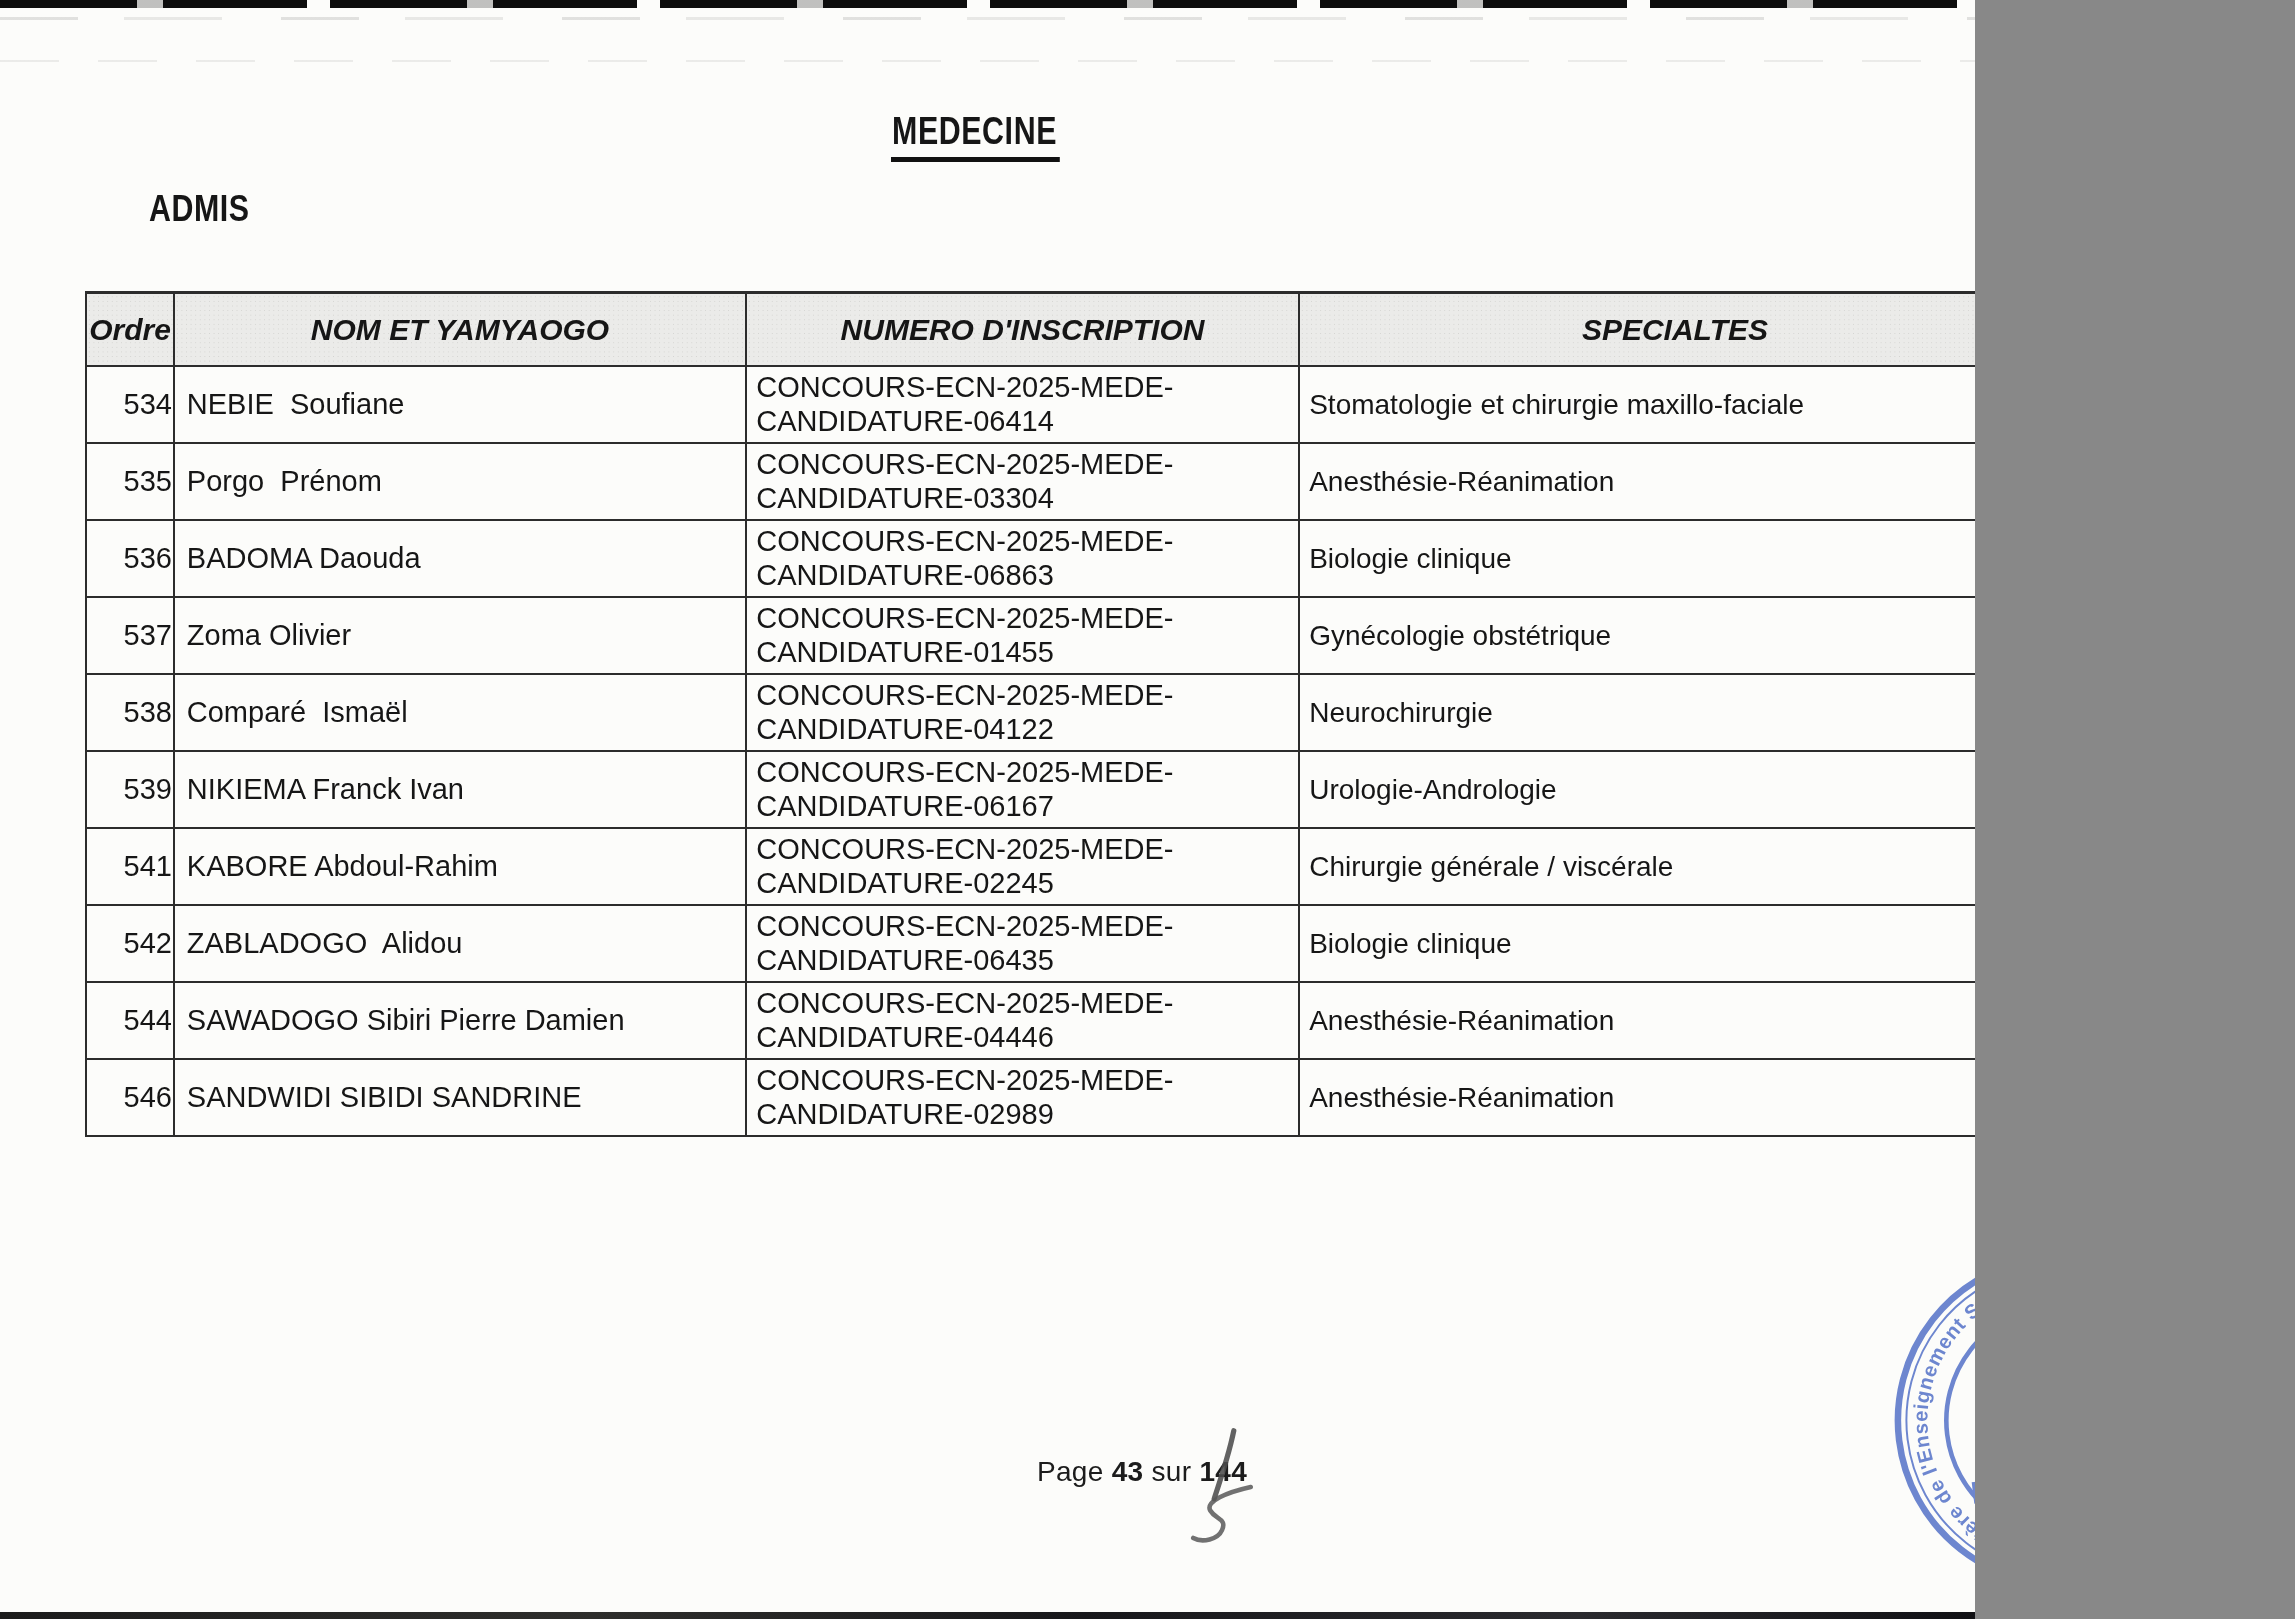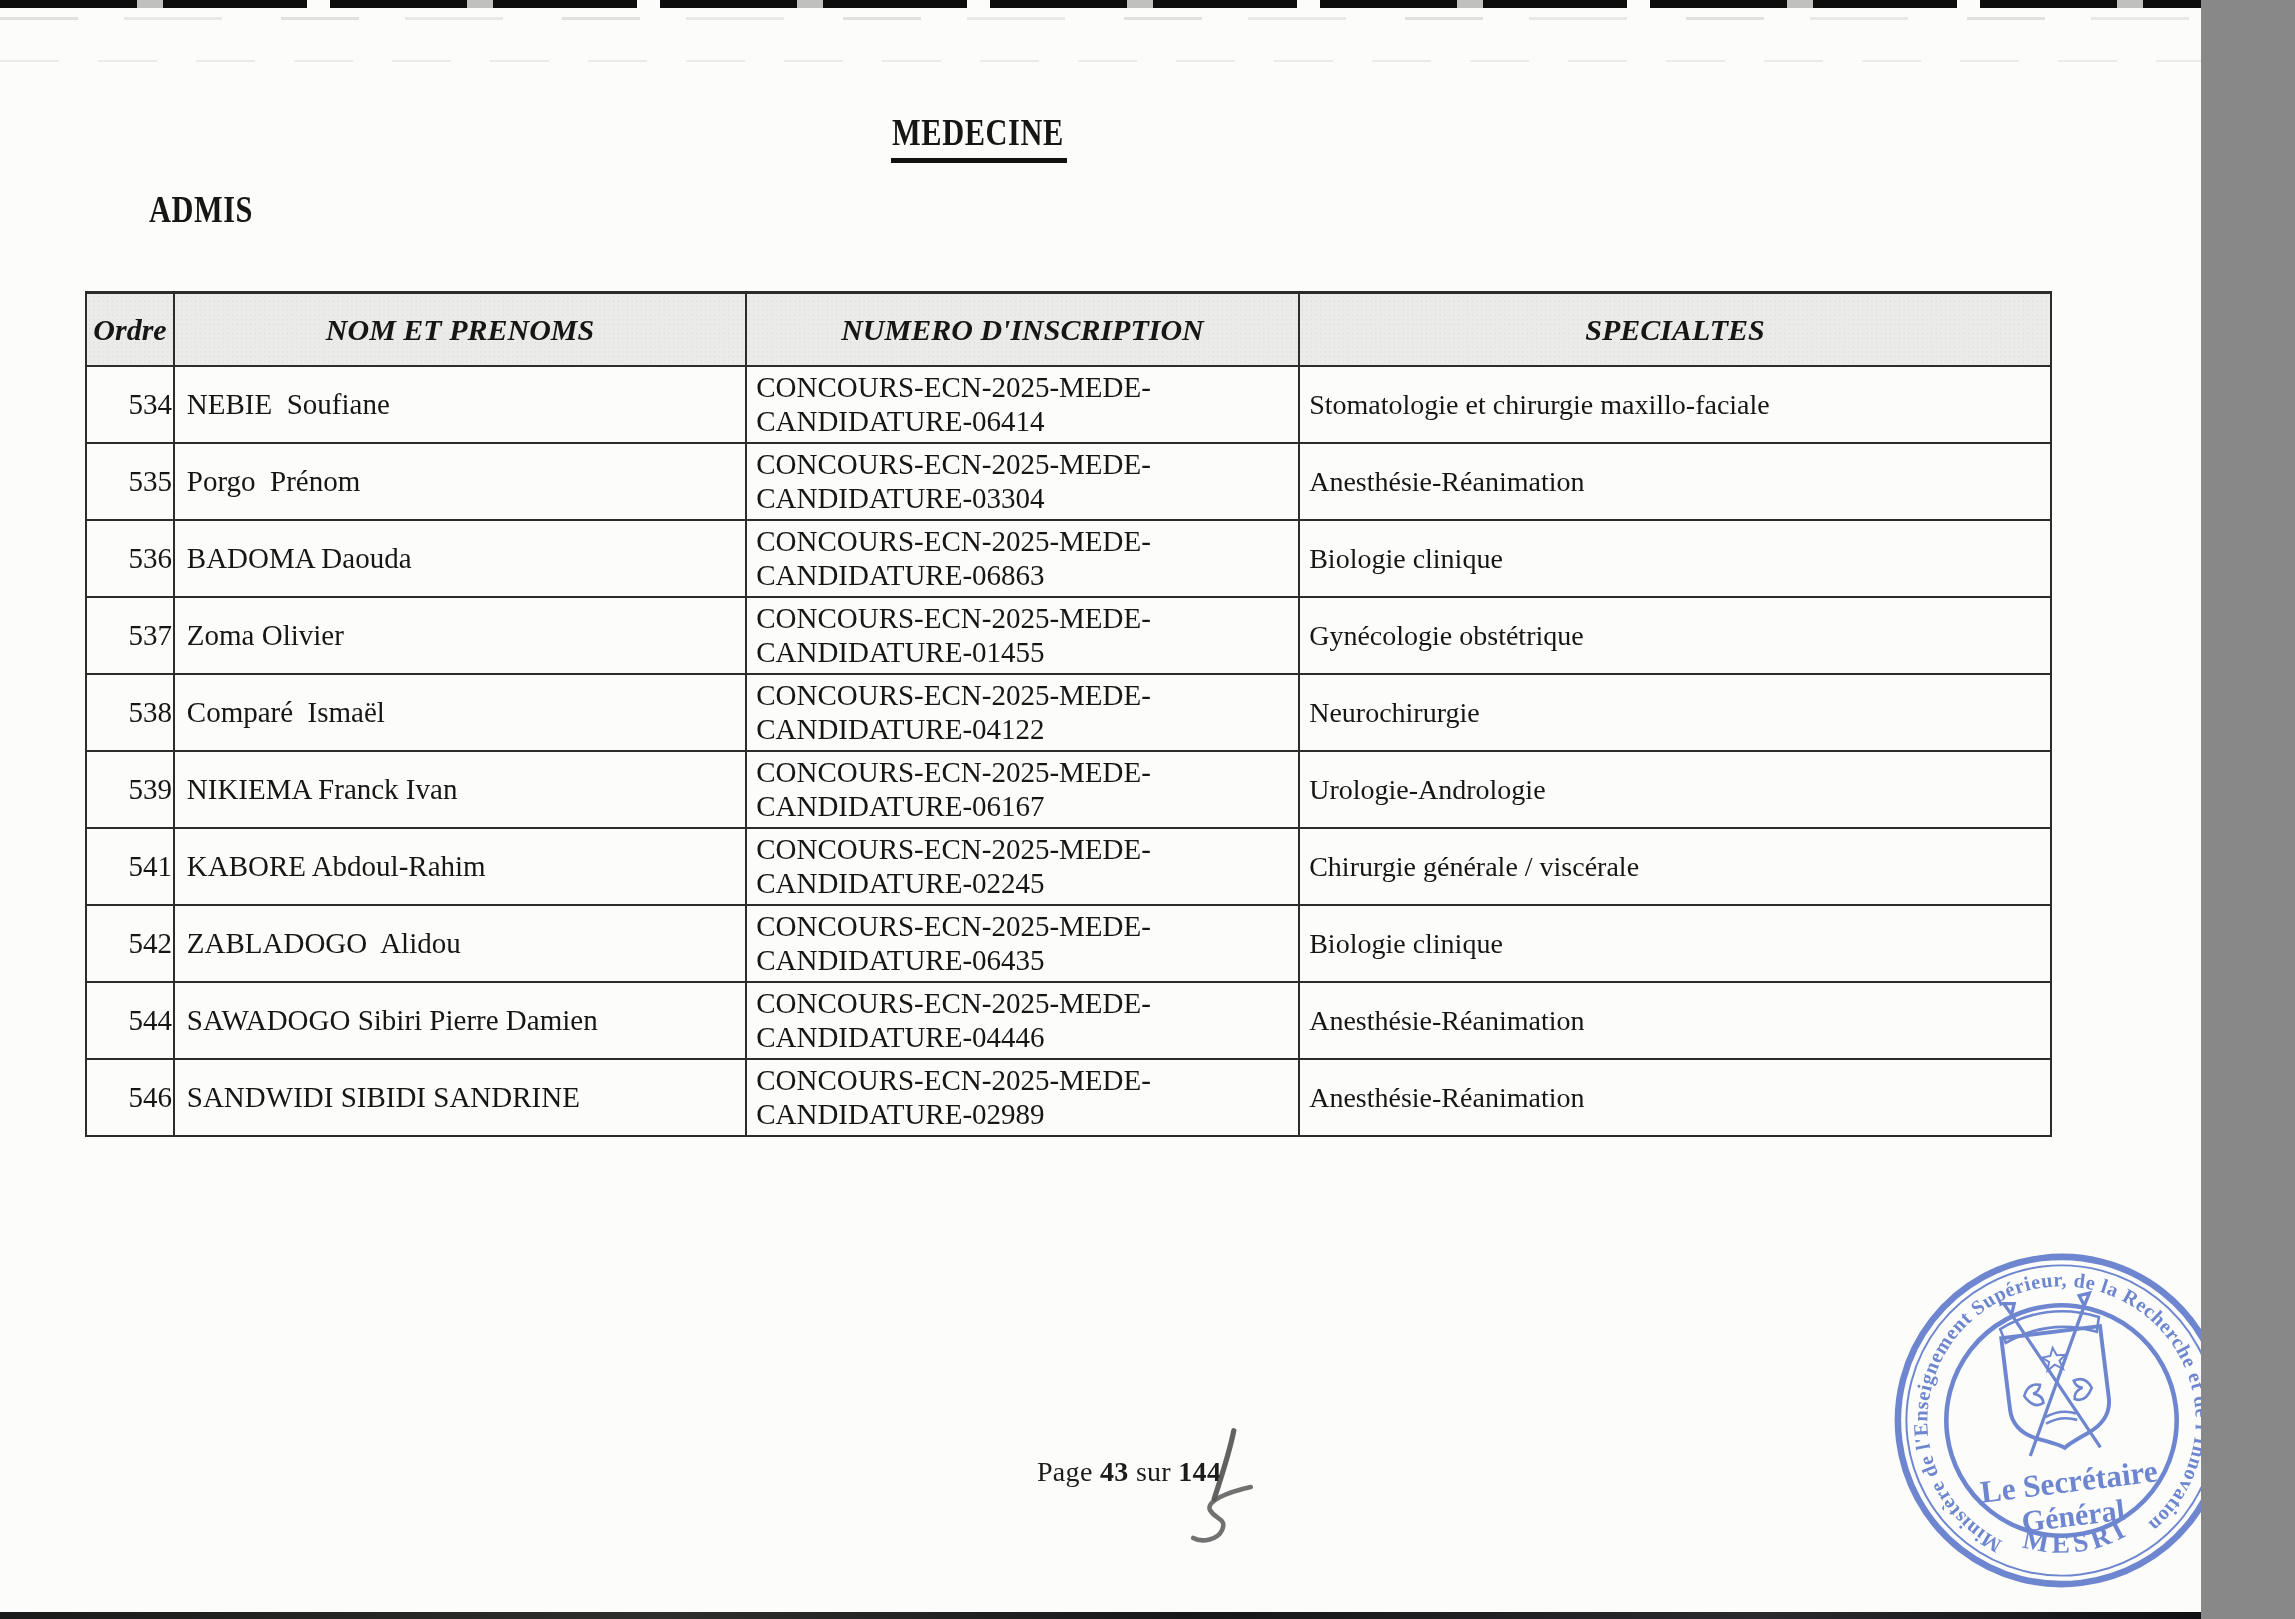--- a/index.html
+++ b/index.html
@@ -1,21 +1,21 @@
 <!DOCTYPE html>
 <html style="font-size:10.5px"><head>
 <meta charset="utf-8">
 <style>
   html,body{margin:0;padding:0;background:#888;}
   .page{
     position:relative;
-    width:2201px;height:1619px;
+    width:1975px;height:1619px;
     background:#fcfcfa;
     overflow:hidden;
-    font-family:Liberation Serif, serif;
+    font-family:Liberation Sans, sans-serif;
     color:#161616;
   }
   
   .scan-top{
     position:absolute;left:0;top:0;width:100%;height:7.8px;
     background:repeating-linear-gradient(90deg,#0d0d0d 0 137px,rgba(13,13,13,.25) 137px 163px,#0d0d0d 163px 307px,rgba(13,13,13,0) 307px 330px);
   }
   .scan-top-noise{
     position:absolute;left:0;top:17px;width:100%;height:3.3px;opacity:.28;
     background:repeating-linear-gradient(90deg,#9a9a98 0 78px,transparent 78px 124px,#b5b5b2 124px 222px,transparent 222px 281px);
@@ -89,21 +89,21 @@
   <table class="results">
     <colgroup>
       <col style="width:88px">
       <col style="width:572px">
       <col style="width:553px">
       <col style="width:752px">
     </colgroup>
     <thead>
       <tr>
         <th>Ordre</th>
-        <th>NOM ET PRENOMS</th>
+        <th>NOM ET YAMYAOGO</th>
         <th>NUMERO D'INSCRIPTION</th>
         <th>SPECIALTES</th>
       </tr>
     </thead>
     <tbody id="table-body">
         <tr>
           <td class="ordre-cell">534</td>
           <td class="name-cell">NEBIE  Soufiane</td>
           <td class="numero-cell">CONCOURS-ECN-2025-MEDE-
 CANDIDATURE-06414</td>

